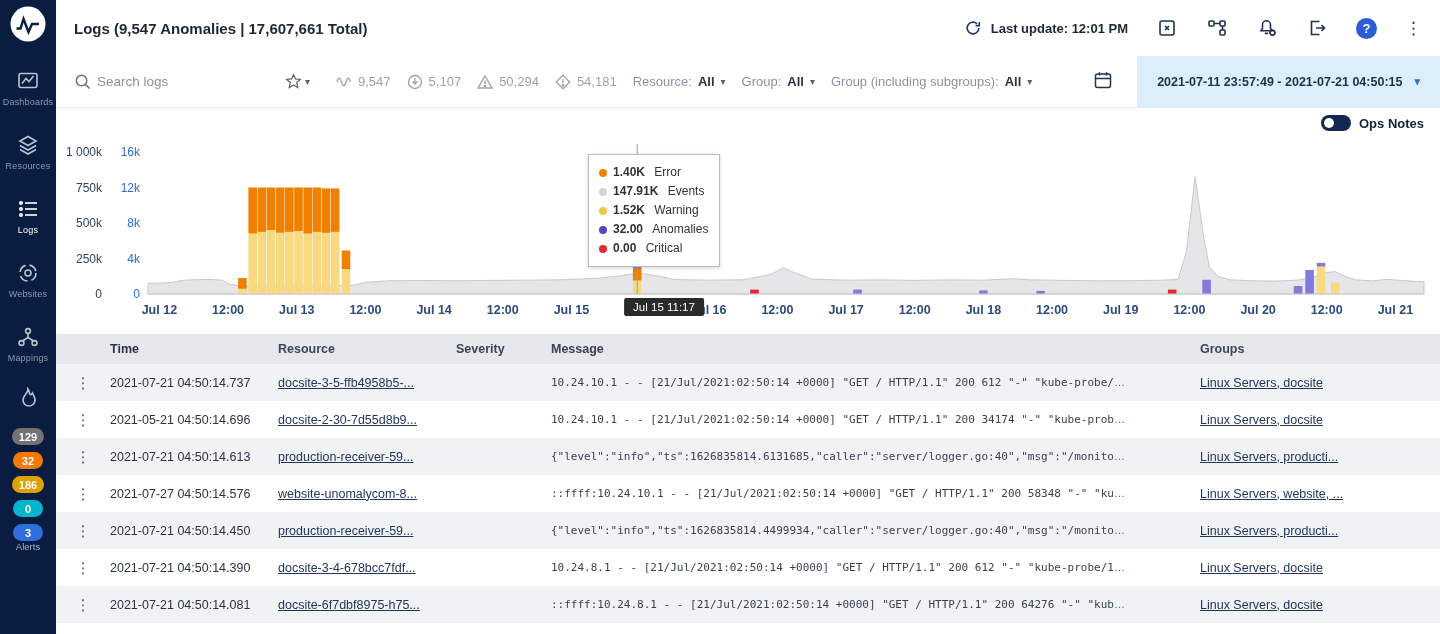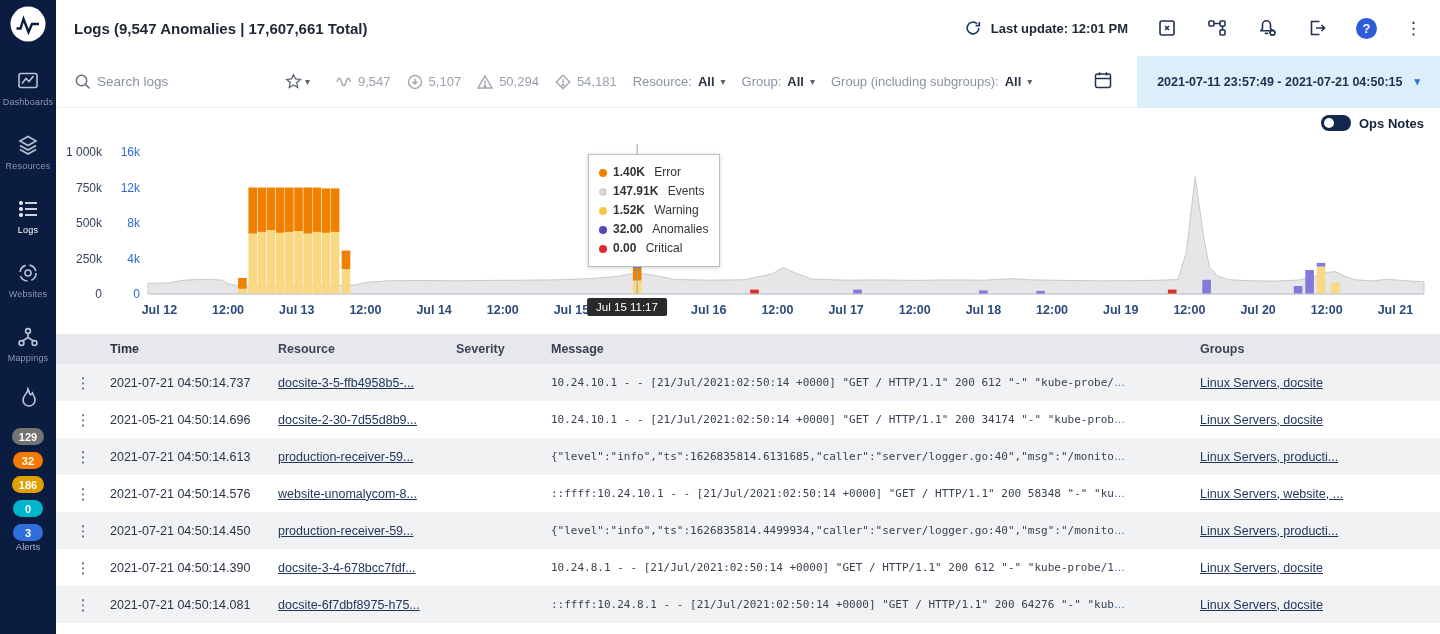--- a/index.html
+++ b/index.html
@@ -381,21 +381,21 @@
               <span class="dot" style="background: rgb(83, 72, 192);"></span>
               <b>32.00</b>
               <span>&nbsp;Anomalies</span>
             </div>
             <div class="tt-row">
               <span class="dot" style="background: rgb(224, 43, 43);"></span>
               <b>0.00</b>
               <span>&nbsp;Critical</span>
             </div>
           </div>
-        <div class="timeflag" style="left: 571px;">Jul 15 11:17</div>
+        <div class="timeflag" style="left: 608px;">Jul 15 11:17</div>
       </div>
     </section>
 
     <section class="logtable">
       <div class="thead">
         <div class="col-kebab"></div>
         <div class="col-time">Time</div>
         <div class="col-resource">Resource</div>
         <div class="col-severity">Severity</div>
         <div class="col-message" style="font-family:'Liberation Sans',sans-serif;font-size:12.5px">Message</div>
@@ -424,21 +424,21 @@
     <div class="col-kebab">⋮</div>
     <div class="col-time">2021-07-21 04:50:14.613</div>
     <div class="col-resource"><a class="link">production-receiver-59...</a></div>
     <div class="col-severity"></div>
     <div class="col-message">{"level":"info","ts":1626835814.6131685,"caller":"server/logger.go:40","msg":"/monito<span class="mell">…</span></div>
     <div class="col-groups"><a class="link">Linux Servers, producti...</a></div>
   </div>
 
   <div class="trow">
     <div class="col-kebab">⋮</div>
-    <div class="col-time">2021-07-21 04:50:14.576</div>
+    <div class="col-time">2021-07-27 04:50:14.576</div>
     <div class="col-resource"><a class="link">website-unomalycom-8...</a></div>
     <div class="col-severity"></div>
     <div class="col-message">::ffff:10.24.10.1 - - [21/Jul/2021:02:50:14 +0000] "GET / HTTP/1.1" 200 58348 "-" "ku<span class="mell">…</span></div>
     <div class="col-groups"><a class="link">Linux Servers, website, ...</a></div>
   </div>
 
   <div class="trow odd">
     <div class="col-kebab">⋮</div>
     <div class="col-time">2021-07-21 04:50:14.450</div>
     <div class="col-resource"><a class="link">production-receiver-59...</a></div>

